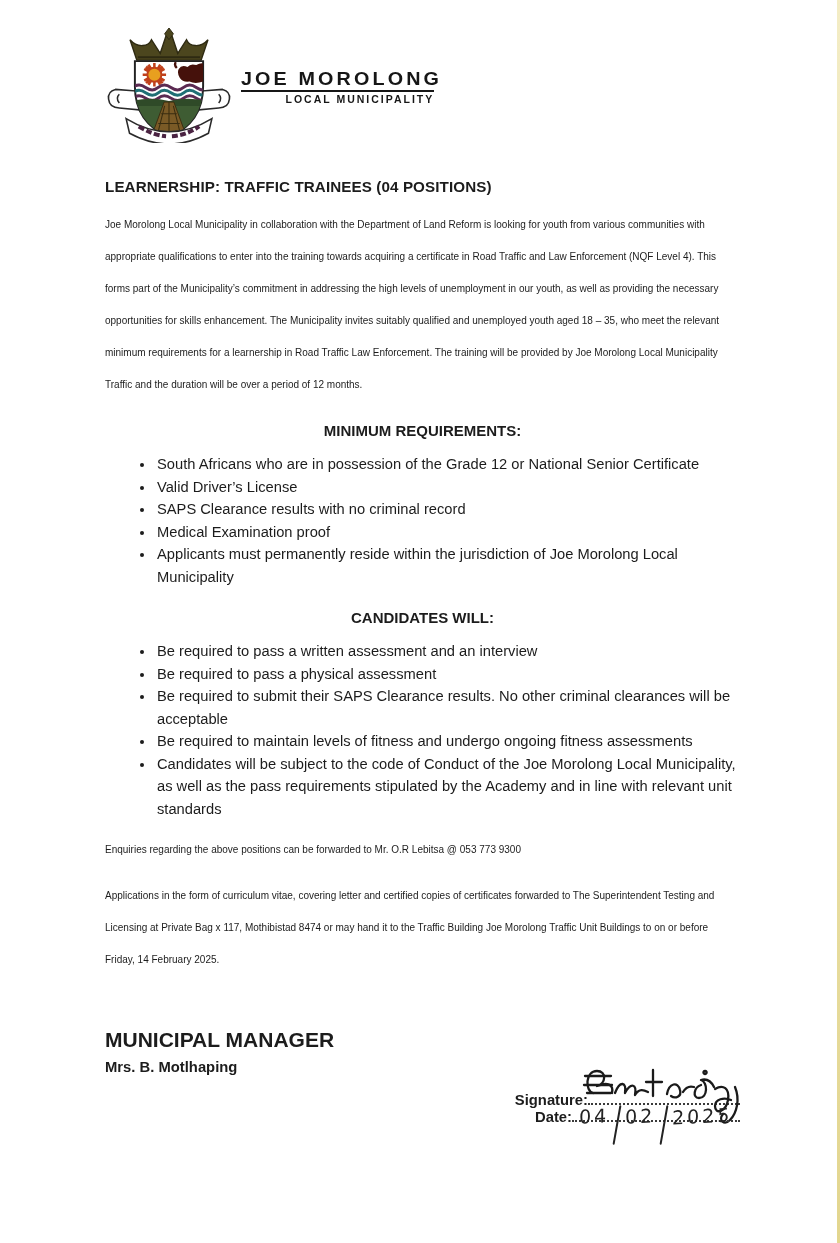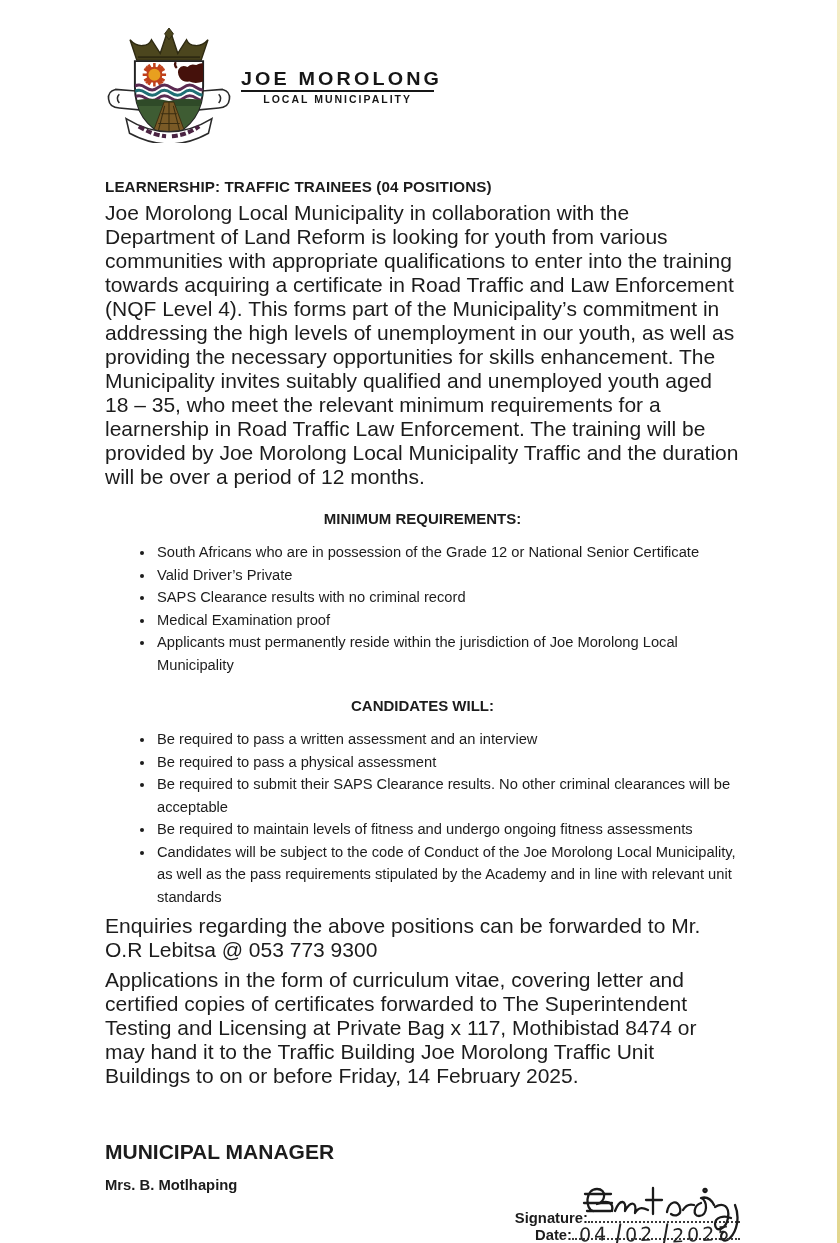--- a/index.html
+++ b/index.html
@@ -25,39 +25,39 @@
   .letterhead { display:flex; align-items:flex-start; height:128px; }
   .coa { width:128px; height:115px; flex:0 0 auto; }
   .wordmark { margin-left:8px; margin-top:40px; display:inline-block; }
   .org-name {
     font-weight:700; font-size:19px; letter-spacing:3px; color:#161616;
     white-space:nowrap; transform:scale(1.04,0.92); transform-origin:left bottom;
   }
   .org-sub-wrap { border-top:2.5px solid #161616; margin-top:0px; }
   .org-sub {
     font-weight:700; font-size:10.5px; letter-spacing:2px; color:#161616;
-    text-align:center; padding-top:1px; white-space:nowrap;
+    text-align:right; padding-top:1px; white-space:nowrap;
   }
 
   
   .doc-title {
     margin-top:22px;
     font-size:15.2px; font-weight:700; letter-spacing:.1px;
   }
-  p.body-par { margin-top:6px; font-size:21px; line-height:24px; }
+  p.body-par { margin-top:14px; font-size:10px; line-height:32px; }
   .section-heading { margin-top:21px; font-size:15px; font-weight:700;text-align:center; }
   ul.bullets { margin-top:14px; list-style:disc; padding-left:50px; }
   ul.bullets li { font-size:14.7px; line-height:22.5px; padding-left:2px; }
 
   .enquiries { margin-top:25px; }
   .applications { margin-top:19px; }
 
   
   .signatory-title { margin-top:52px; font-size:21px; font-weight:700; }
-  .signatory-name  { margin-top:13px; font-size:14.8px; font-weight:700; }
+  .signatory-name  { margin-top:7px; font-size:14.8px; font-weight:700; }
 
   .sig-row { margin-top:16px; display:flex; align-items:flex-end;flex-direction:column; }
   .sig-field, .date-field { position:relative; font-size:14.8px; font-weight:700; }
   .dotline {
     display:inline-block; height:14px;
     border-bottom:2px dotted #3a3a3a;
     vertical-align:baseline;
   }
   .sig-dots { width:152px; }
   .date-dots { width:168px; }
@@ -155,21 +155,21 @@
 
     <main>
 
       <h1 class="doc-title">LEARNERSHIP: TRAFFIC TRAINEES (04 POSITIONS)</h1>
 
       <p class="body-par">Joe Morolong Local Municipality in collaboration with the Department of Land Reform is looking for youth from various communities with appropriate qualifications to enter into the training towards acquiring a certificate in Road Traffic and Law Enforcement (NQF Level 4). This forms part of the Municipality’s commitment in addressing the high levels of unemployment in our youth, as well as providing the necessary opportunities for skills enhancement. The Municipality invites suitably qualified and unemployed youth aged 18 – 35, who meet the relevant minimum requirements for a learnership in Road Traffic Law Enforcement. The training will be provided by Joe Morolong Local Municipality Traffic and the duration will be over a period of 12 months.</p>
 
       <h2 class="section-heading">MINIMUM REQUIREMENTS:</h2>
       <ul class="bullets">
         <li>South Africans who are in possession of the Grade 12 or National Senior Certificate</li>
-        <li>Valid Driver’s Private</li>
+        <li>Valid Driver’s License</li>
         <li>SAPS Clearance results with no criminal record</li>
         <li>Medical Examination proof</li>
         <li>Applicants must permanently reside within the jurisdiction of Joe Morolong Local Municipality</li>
       </ul>
 
       <h2 class="section-heading">CANDIDATES WILL:</h2>
       <ul class="bullets">
         <li>Be required to pass a written assessment and an interview</li>
         <li>Be required to pass a physical assessment</li>
         <li>Be required to submit their SAPS Clearance results. No other criminal clearances will be acceptable</li>

